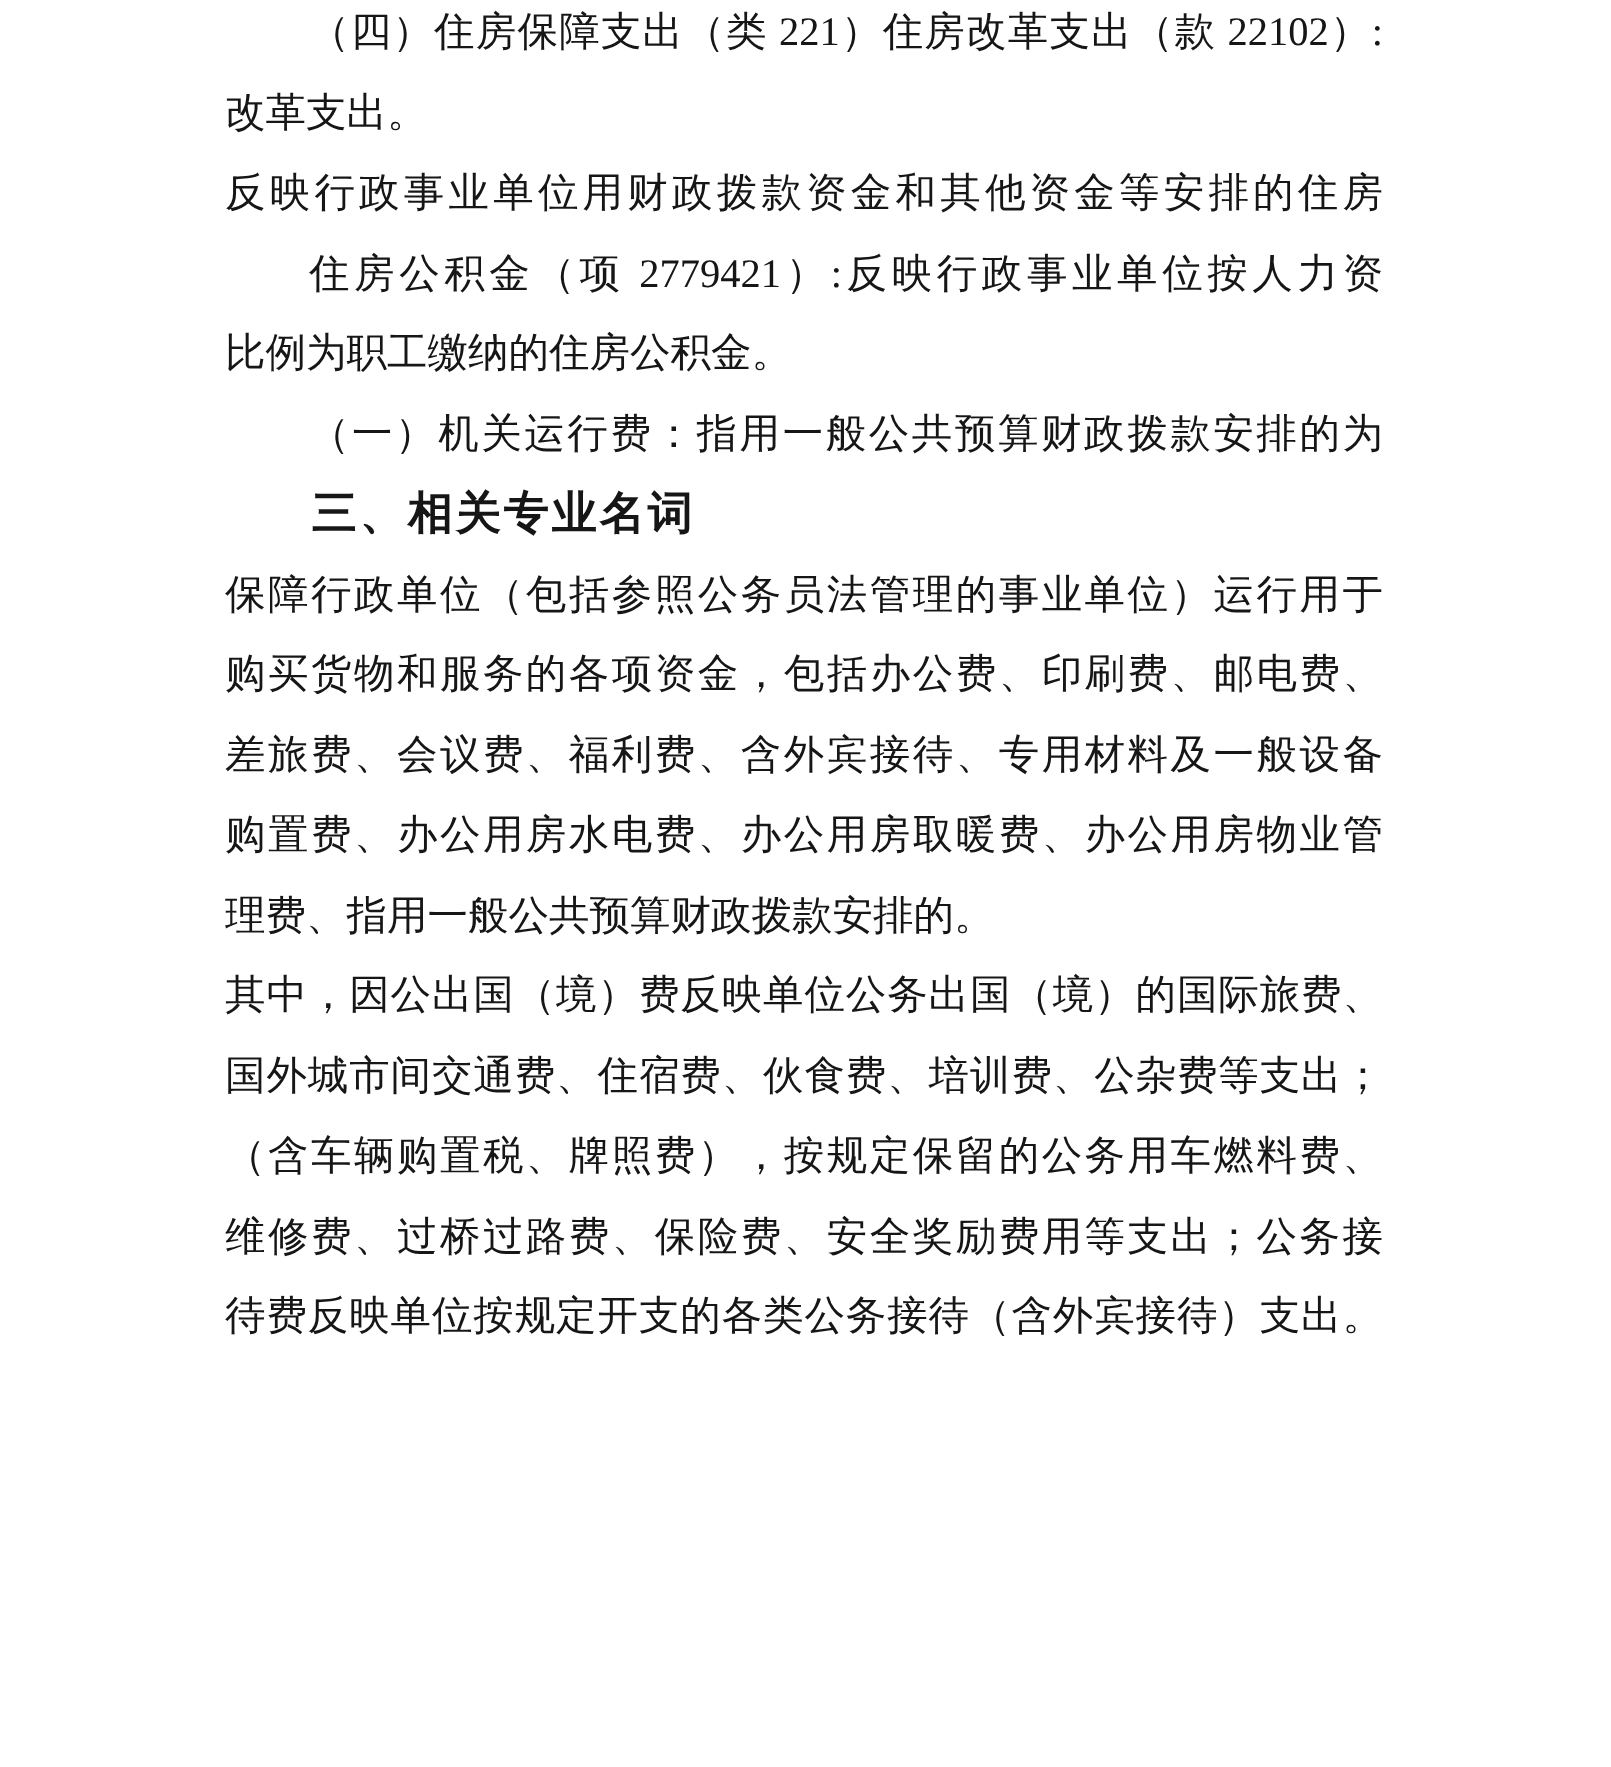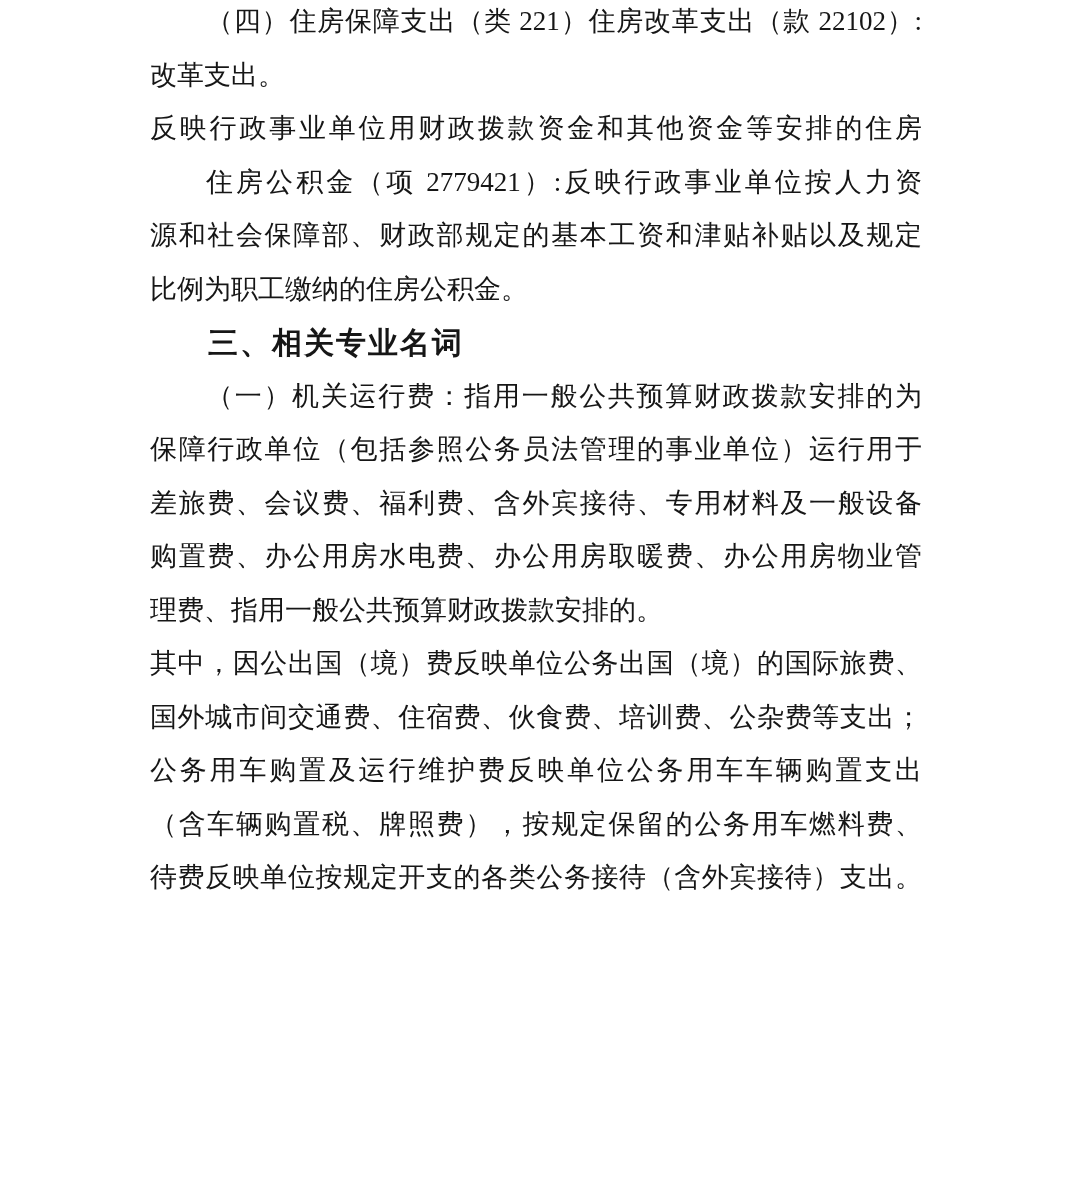--- a/index.html
+++ b/index.html
@@ -45,27 +45,27 @@
 </style>
 </head>
 <body style="background: rgb(255, 255, 255);">
 
 <div class="doc-page" style="color: rgb(22, 22, 22);">
   <div>
       <div class="line indent justify">（四）住房保障支出（类 221）住房改革支出（款 22102）:</div>
       <div class="line">改革支出。</div>
       <div class="line justify">反映行政事业单位用财政拨款资金和其他资金等安排的住房</div>
       <div class="line indent justify">住房公积金（项 2779421）:反映行政事业单位按人力资</div>
-      <div class="line justify">源和社会保障部、财政部规定的基本工资和津贴补贴以及规定</div>
       <div class="line">比例为职工缴纳的住房公积金。</div>
+      <div class="line indent justify">（一）机关运行费：指用一般公共预算财政拨款安排的为</div>
       <div class="line heading">三、相关专业名词</div>
-      <div class="line indent justify">（一）机关运行费：指用一般公共预算财政拨款安排的为</div>
       <div class="line justify">保障行政单位（包括参照公务员法管理的事业单位）运行用于</div>
+      <div class="line justify">购买货物和服务的各项资金，包括办公费、印刷费、邮电费、</div>
       <div class="line justify">差旅费、会议费、福利费、含外宾接待、专用材料及一般设备</div>
       <div class="line justify">购置费、办公用房水电费、办公用房取暖费、办公用房物业管</div>
       <div class="line">理费、指用一般公共预算财政拨款安排的。</div>
       <div class="line justify">其中，因公出国（境）费反映单位公务出国（境）的国际旅费、</div>
       <div class="line justify">国外城市间交通费、住宿费、伙食费、培训费、公杂费等支出；</div>
-      <div class="line justify">公务用车购置及运行维护费反映单位公务用车车辆购置支出</div>
       <div class="line justify">（含车辆购置税、牌照费），按规定保留的公务用车燃料费、</div>
+      <div class="line justify">维修费、过桥过路费、保险费、安全奖励费用等支出；公务接</div>
       <div class="line justify">待费反映单位按规定开支的各类公务接待（含外宾接待）支出。</div>
     </div>
 </div>
 
 </body></html>

